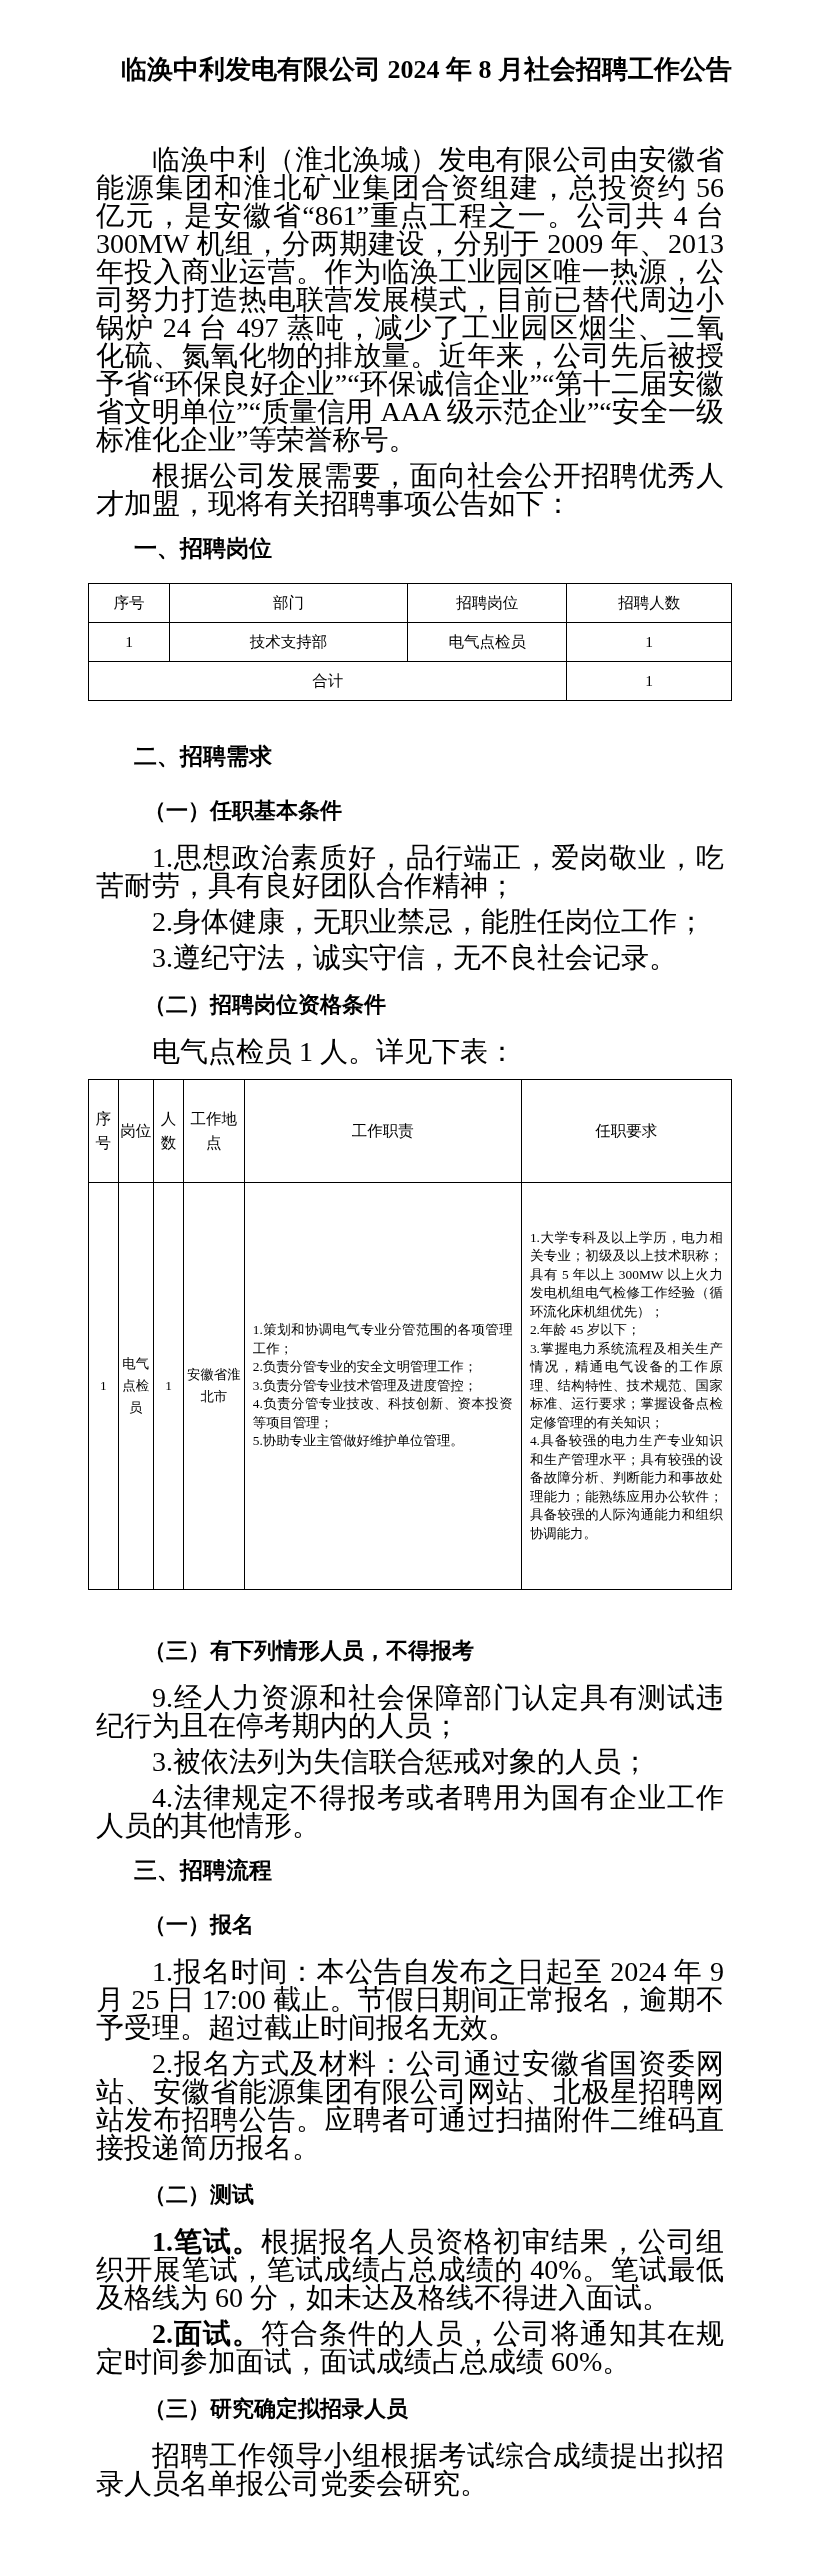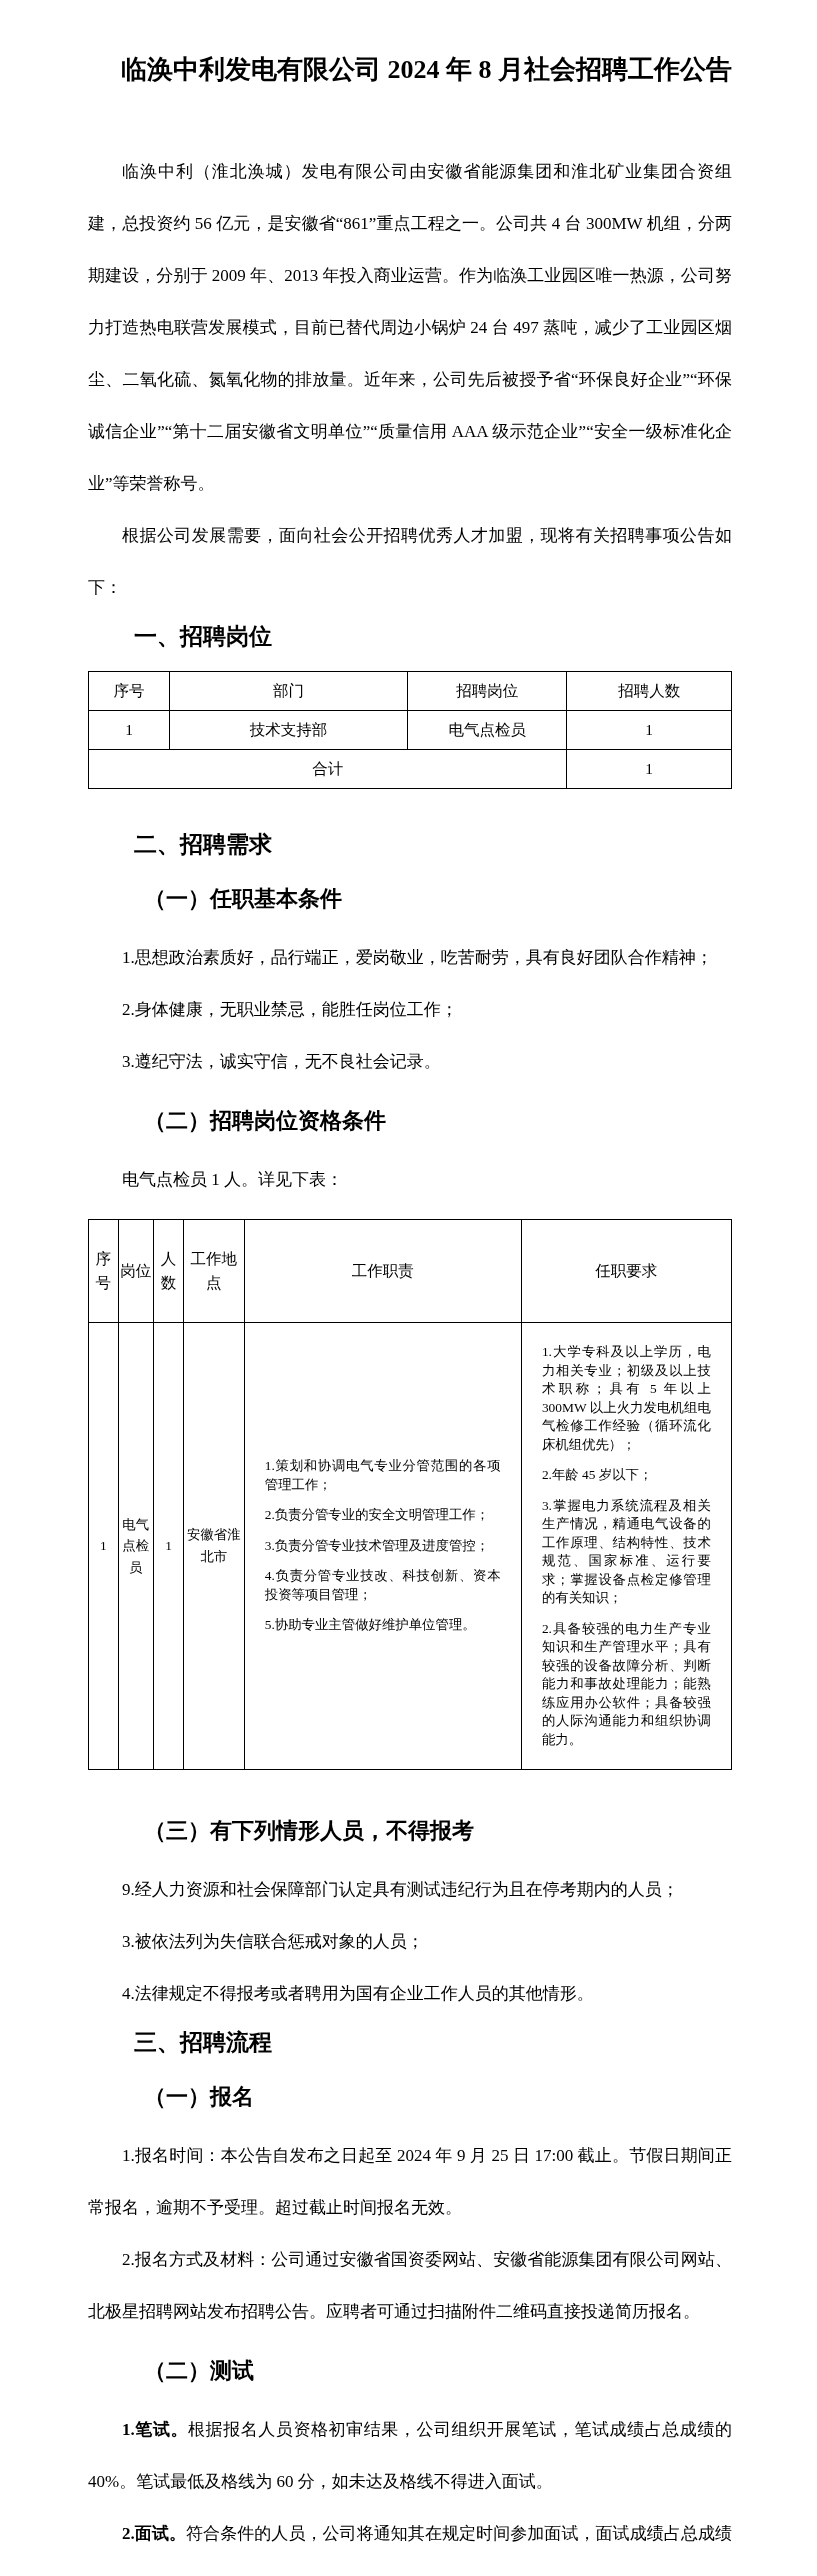--- a/index.html
+++ b/index.html
@@ -14,24 +14,24 @@
   .page { padding: 26px 86px 57px 88px; }
 
   .title {
     font-size: 26px;
     font-weight: 700;
     text-align: right;
     line-height: 1.35;
     margin: 26px 0 59px 0;
   }
   .p {
-    font-size: 17px;
-    line-height: 52px;
+    font-size: 28px;
+    line-height: 28px;
     text-align: justify;
-    margin: 0;
+    margin: 8px;
   }
   .ind { text-indent: 2em; }
   .h2 {
     font-size: 23px;
     line-height: 44px;
     font-weight: 700;
     margin: 0;
     text-indent: 2em;
     font-family: "Liberation Sans", "DejaVu Sans", sans-serif;
   }
@@ -70,21 +70,21 @@
     padding: 3.1px 1px;
   }
   .t2 td.narrow {
     text-align: center;
     word-break: break-all;
     line-height: 21.6px;
     padding: 3.1px 2.1px;
   }
   .t2 tr.datarow { height: 407px; }
   .t2 td.list { text-align: left; line-height: 18.5px; padding: 8.2px 8.2px; }
-  .t2 td.list div { margin: 12px; text-align: justify; }
+  .t2 td.list div { margin: 0; text-align: justify; }
 </style>
 </head>
 <body>
 
 <div class="page">
 
   <div class="title">临涣中利发电有限公司 2024 年 8 月社会招聘工作公告</div>
 
   <p class="p ind">临涣中利（淮北涣城）发电有限公司由安徽省能源集团和淮北矿业集团合资组建，总投资约 56 亿元，是安徽省“861”重点工程之一。公司共 4 台 300MW 机组，分两期建设，分别于 2009 年、2013 年投入商业运营。作为临涣工业园区唯一热源，公司努力打造热电联营发展模式，目前已替代周边小锅炉 24 台 497 蒸吨，减少了工业园区烟尘、二氧化硫、氮氧化物的排放量。近年来，公司先后被授予省“环保良好企业”“环保诚信企业”“第十二届安徽省文明单位”“质量信用 AAA 级示范企业”“安全一级标准化企业”等荣誉称号。</p>
   <p class="p ind">根据公司发展需要，面向社会公开招聘优秀人才加盟，现将有关招聘事项公告如下：</p>
@@ -153,21 +153,21 @@
         <div>1.策划和协调电气专业分管范围的各项管理工作；</div>
         <div>2.负责分管专业的安全文明管理工作；</div>
         <div>3.负责分管专业技术管理及进度管控；</div>
         <div>4.负责分管专业技改、科技创新、资本投资等项目管理；</div>
         <div>5.协助专业主管做好维护单位管理。</div>
       </td>
       <td class="list">
         <div>1.大学专科及以上学历，电力相关专业；初级及以上技术职称；具有 5 年以上 300MW 以上火力发电机组电气检修工作经验（循环流化床机组优先）；</div>
         <div>2.年龄 45 岁以下；</div>
         <div>3.掌握电力系统流程及相关生产情况，精通电气设备的工作原理、结构特性、技术规范、国家标准、运行要求；掌握设备点检定修管理的有关知识；</div>
-        <div>2.具备较强的电力生产专业知识和生产管理水平；具有较强的设备故障分析、判断能力和事故处理能力；能熟练应用办公软件；具备较强的人际沟通能力和组织协调能力。</div>
+        <div>4.具备较强的电力生产专业知识和生产管理水平；具有较强的设备故障分析、判断能力和事故处理能力；能熟练应用办公软件；具备较强的人际沟通能力和组织协调能力。</div>
       </td>
     </tr>
   </tbody>
     </table>
 
   <div class="h3">（三）有下列情形人员，不得报考</div>
   <p class="p ind">9.经人力资源和社会保障部门认定具有测试违纪行为且在停考期内的人员；</p>
   <p class="p ind">3.被依法列为失信联合惩戒对象的人员；</p>
   <p class="p ind">4.法律规定不得报考或者聘用为国有企业工作人员的其他情形。</p>
 

